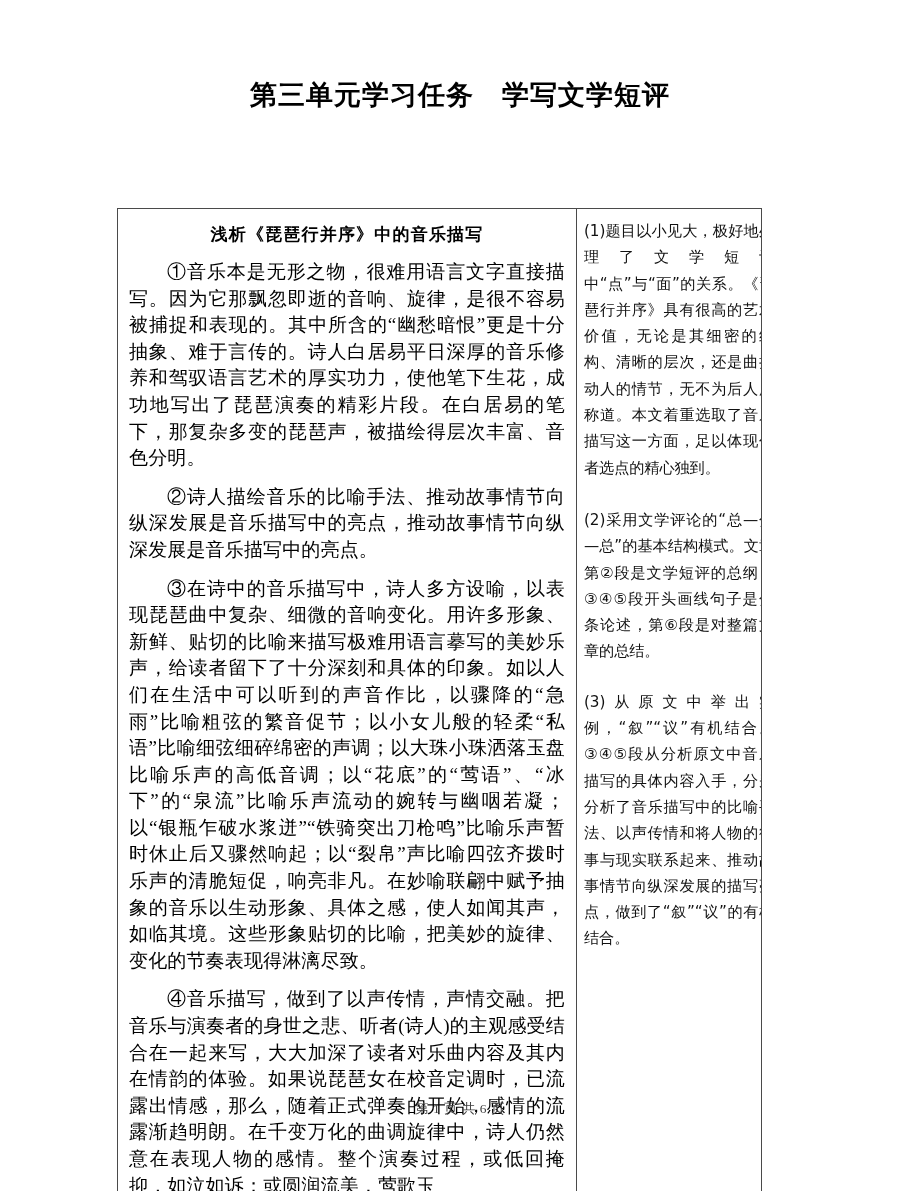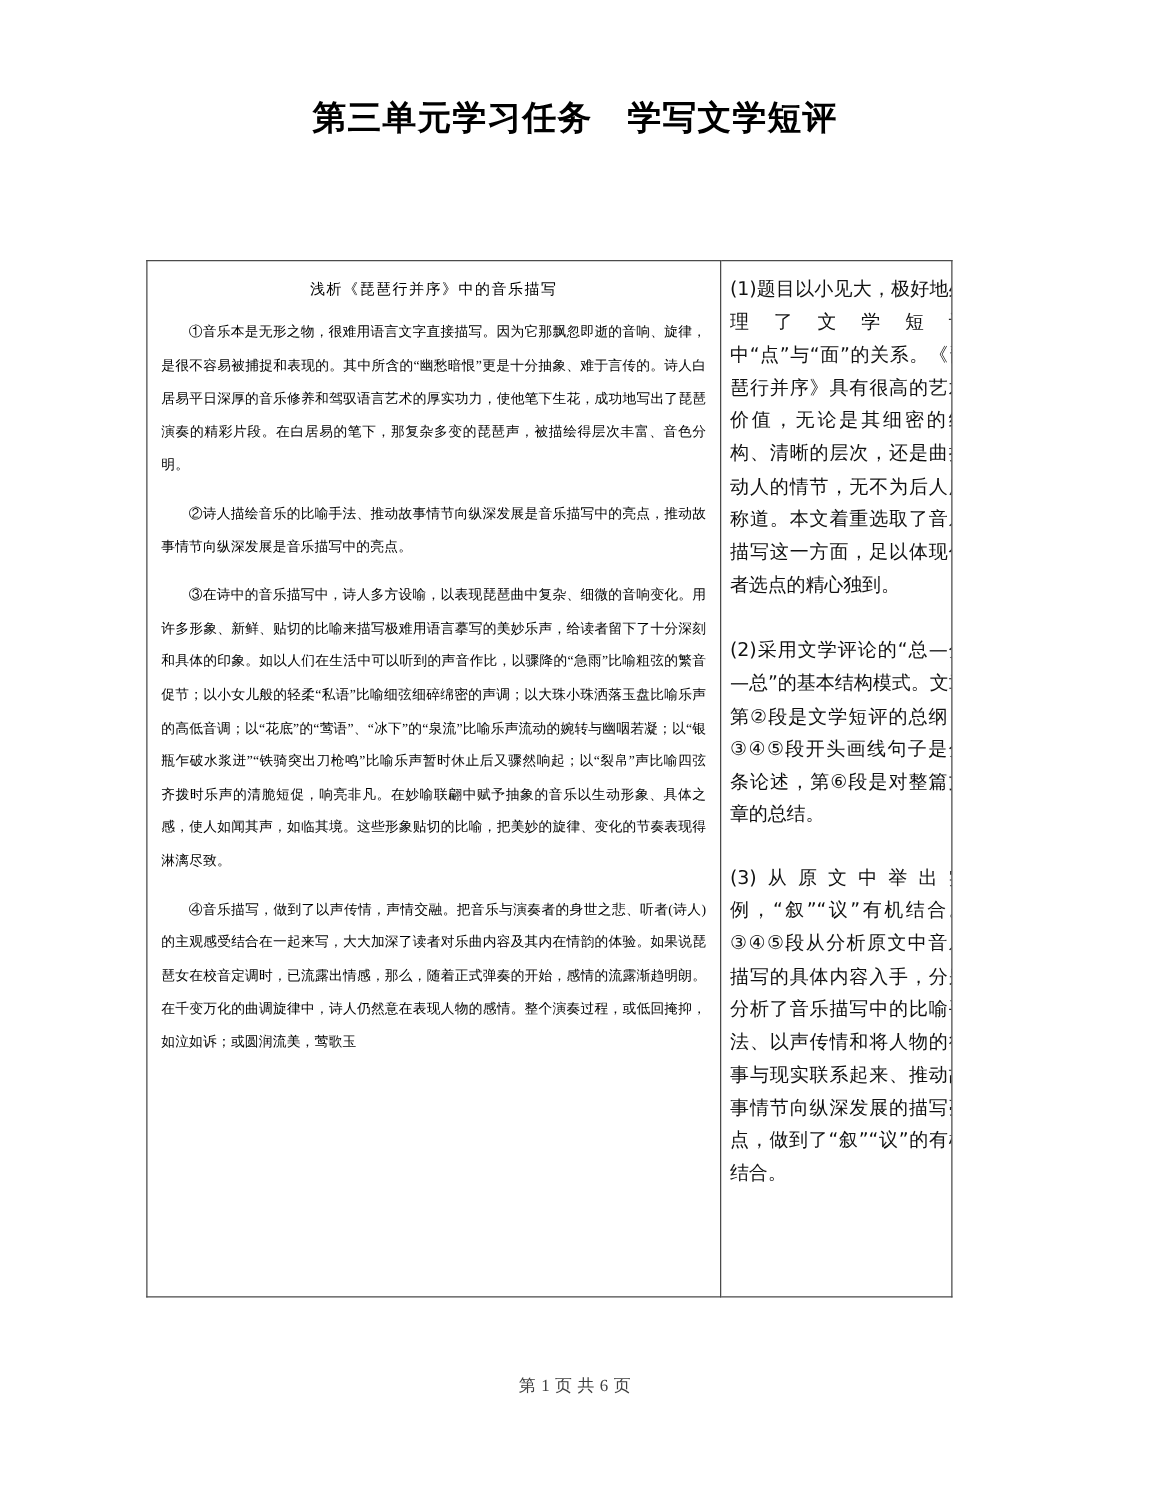--- a/index.html
+++ b/index.html
@@ -69,29 +69,29 @@
   
   .body-left {
     padding: 10px 11px 6px 11px !important;
     height: 812px;
     overflow: hidden;
     position: relative;
   }
   .art-title {
     text-align: center;
     font-family: "DejaVu Serif", "Liberation Serif", serif;
-    font-weight: 400;
-    font-size: 12px;
+    font-weight: 700;
+    font-size: 17px;
     letter-spacing: 1.2px;
     margin: 4px 0 13px 0;
     white-space: nowrap;
   }
   .para {
     font-family: "Liberation Serif", "DejaVu Serif", serif;
-    font-size: 11px;
+    font-size: 19px;
     line-height: 26.6px;
     text-align: justify;
     text-justify: inter-ideograph;
     text-indent: 2em;
     margin: 0 0 12px 0;
     letter-spacing: 0.15px;
   }
 
   
   .body-right {

